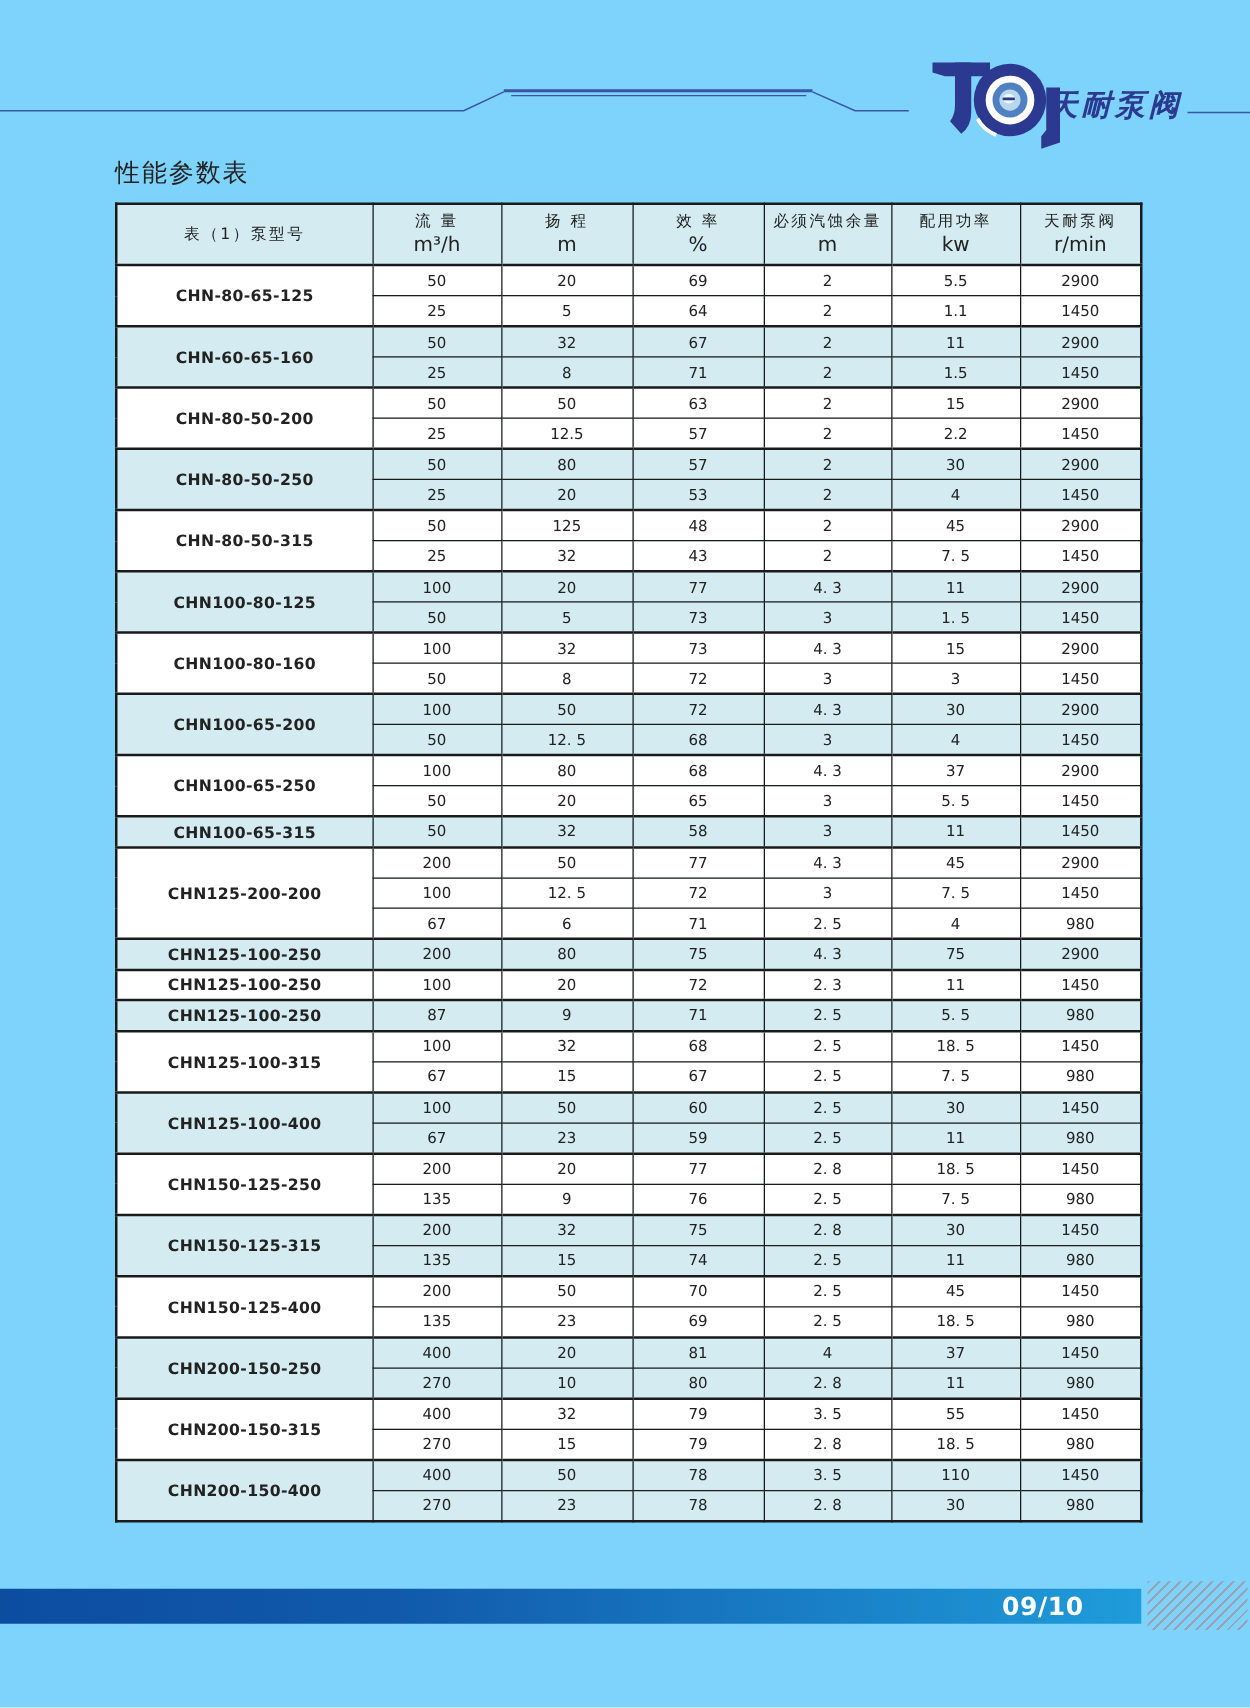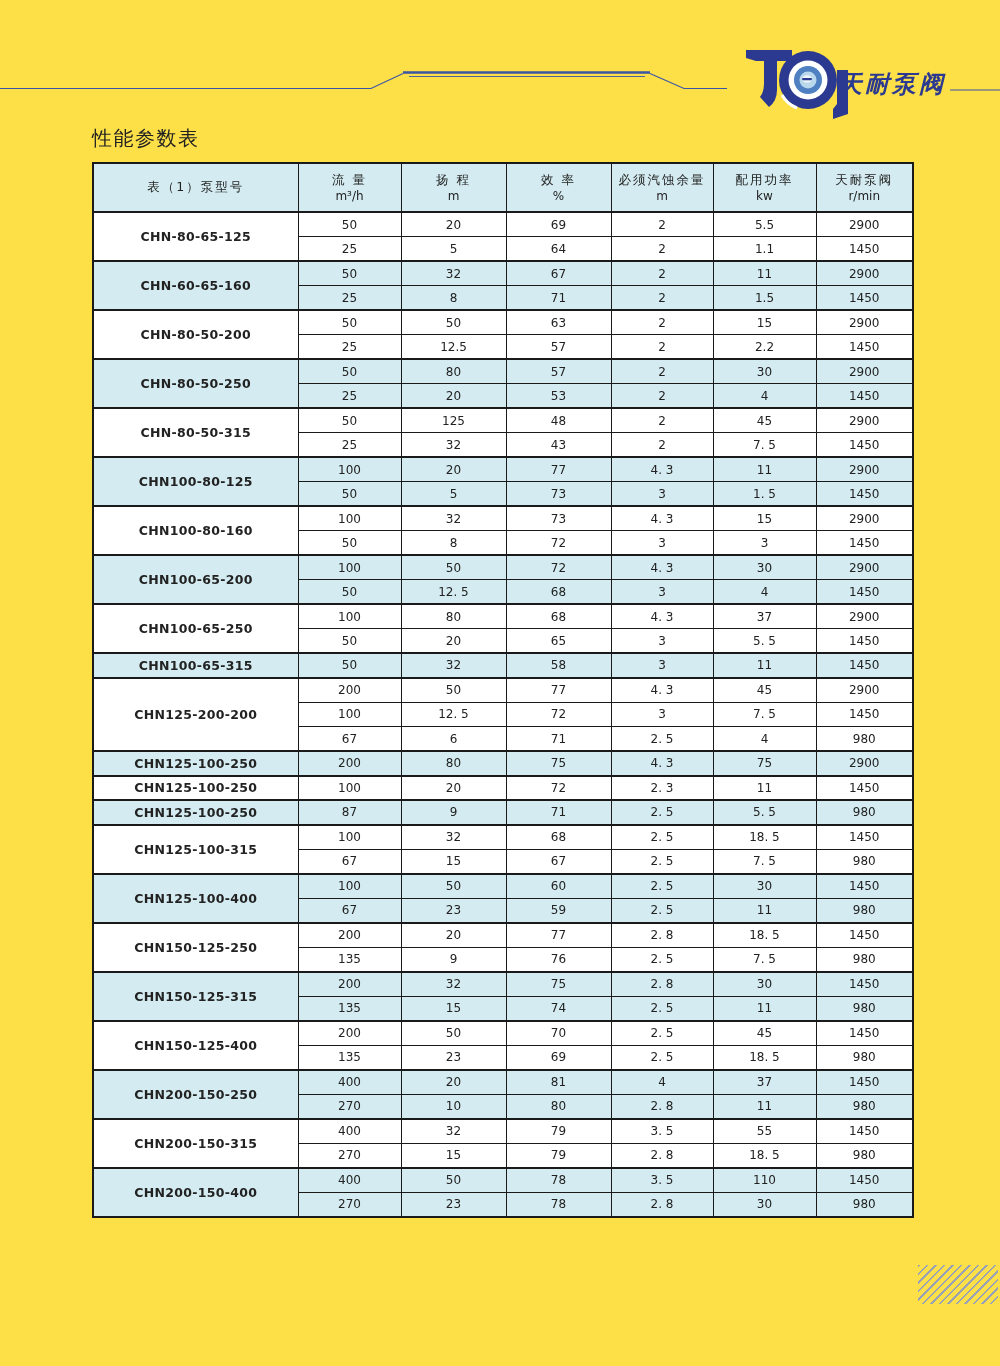--- a/index.html
+++ b/index.html
@@ -1,36 +1,36 @@
 <!DOCTYPE html>
 <html><head>
 <meta charset="utf-8">
 <style>
   * { margin:0; padding:0; box-sizing:border-box; }
   html,body { width:1000px; height:1366px; background:#ffffff;
     font-family:"DejaVu Sans","Liberation Sans",sans-serif; }
-  .page { position:relative; width:1000px; height:1366px; overflow:hidden; background:#fde047; }
+  .page { position:relative; width:1000px; height:1366px; overflow:hidden; background:#7dd3fc; }
 
   
   .top-deco { position:absolute; left:0; top:0; width:1000px; height:130px; }
 
   
   .page-title { position:absolute; left:92px; top:125px; font-size:20px; color:#222;
     letter-spacing:1.5px; }
 
   
   .tbl-wrap { position:absolute; left:92px; top:162px; }
   table { border-collapse:collapse; table-layout:fixed; width:820px;
     border:2px solid #1a1a1a; }
   col.c0{width:205px} col.c1{width:103px} col.c2{width:105px} col.c3{width:105px}
   col.c4{width:102px} col.c5{width:103px} col.c6{width:97px}
   th { border:1px solid #1a1a1a; border-bottom:2px solid #1a1a1a; background:#d4ecf1;
     font-weight:normal; height:49px; vertical-align:middle; color:#222; }
   th .h1 { font-size:12.5px; letter-spacing:2px; line-height:1.45; }
-  th .h2 { font-size:12px; letter-spacing:0; line-height:1.3; }
+  th .h2 { font-size:16px; letter-spacing:0; line-height:1.3; }
   td { border:1px solid #1a1a1a; text-align:center; vertical-align:middle;
     height:24.5px; font-size:12px; color:#222; }
   td.model { font-size:12.5px; letter-spacing:0.3px;font-weight:bold; }
   tr.gstart td { border-top:2px solid #1a1a1a; }
   tr.shade td { background:#d4ecf1; }
   tr.plain td { background:#ffffff; }
 
   
   .footer-bar { position:absolute; left:0; top:1271px; width:913px; height:28px;
     background:linear-gradient(90deg,#0c4da0 0%,#115aab 35%,#1f9cda 100%);
@@ -462,15 +462,18 @@
             <td>23</td>
             <td>78</td>
             <td>2. 8</td>
             <td>30</td>
             <td>980</td>
           </tr>
         </tbody>
     </table>
   </div>
 
+  <div class="footer-bar">
+    <span>09/10</span>
+  </div>
   <div class="footer-hatch"></div>
 
 </div>
 
 </body></html>

